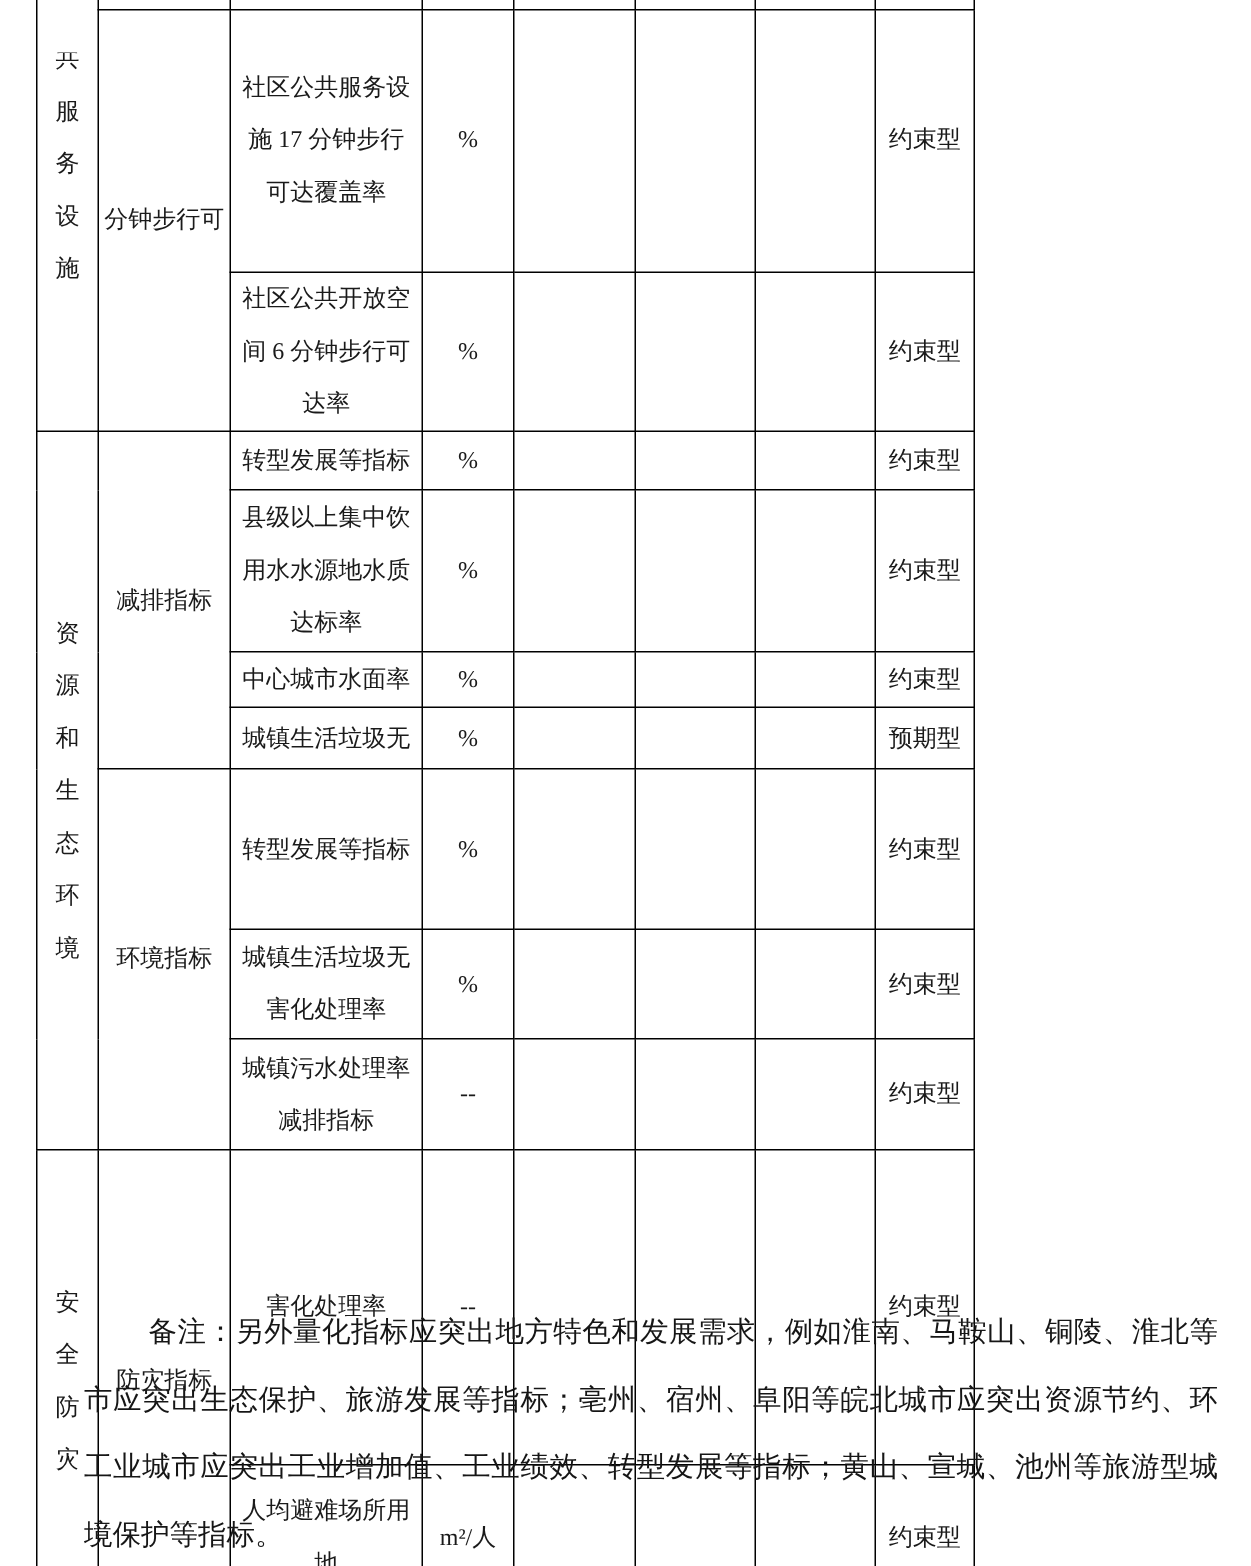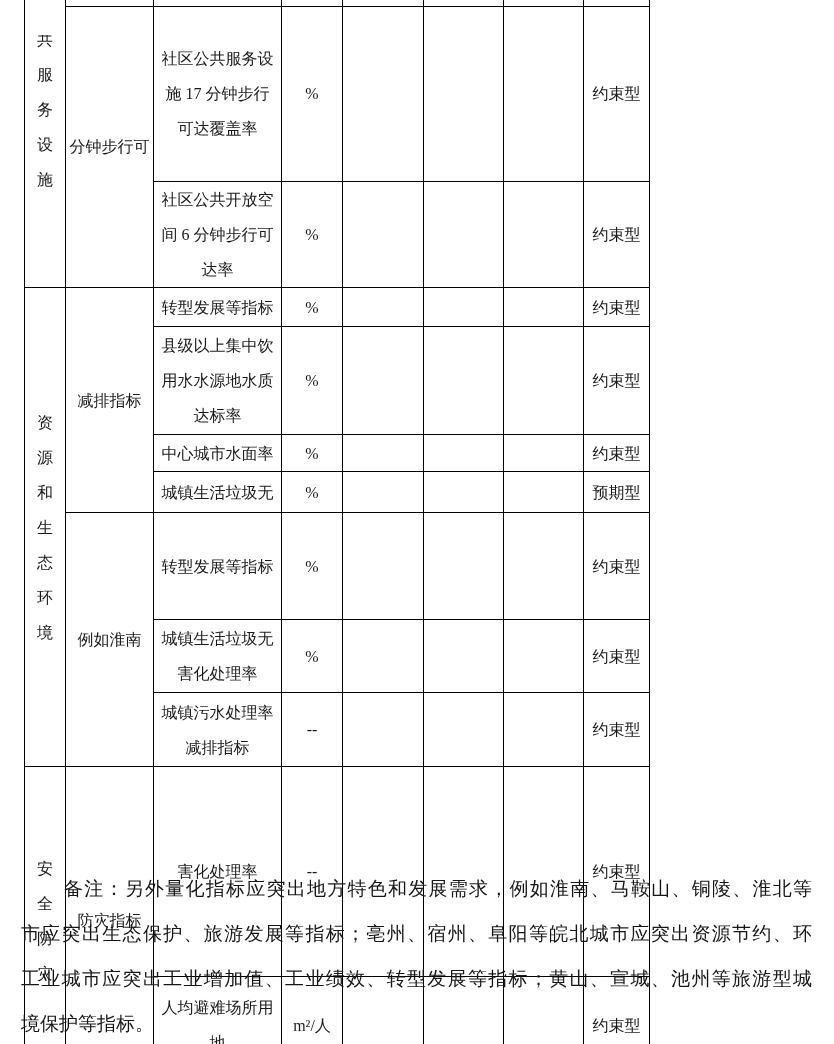--- a/index.html
+++ b/index.html
@@ -51,21 +51,21 @@
   
   .note {
     position: absolute;
     left: 21px;
     top: 866px;
     width: 791px;
     font-size: 19px;
     line-height: 45px;
     color: #161616;
   }
-  .note-line { text-align: justify; text-align-last: justify; }
+  .note-line { text-align: justify; text-align-last: justify; margin-left: 35px; }
   .note-line.first { text-indent: 43px; }
   .note-line.last  { text-align-last: left; }
 </style>
 </head>
 <body>
 
 <div class="page">
 
   <table class="indicators">
     <colgroup>
@@ -166,21 +166,21 @@
       <tr class="rh6">
         <td>城镇生活垃圾无</td>
         <td class="unit">%</td>
         <td></td>
         <td></td>
         <td></td>
         <td>预期型</td>
       </tr>
 
       <tr class="rh7">
-        <td rowspan="3">例如淮南</td>
+        <td rowspan="3">环境指标</td>
         <td>转型发展等指标</td>
         <td class="unit">%</td>
         <td></td>
         <td></td>
         <td></td>
         <td>约束型</td>
       </tr>
 
       <tr class="rh8">
         <td>城镇生活垃圾无

